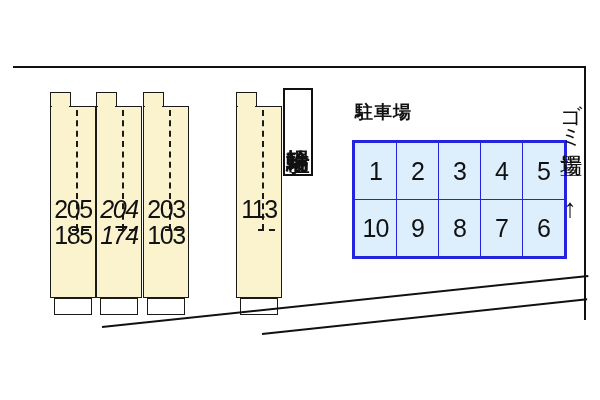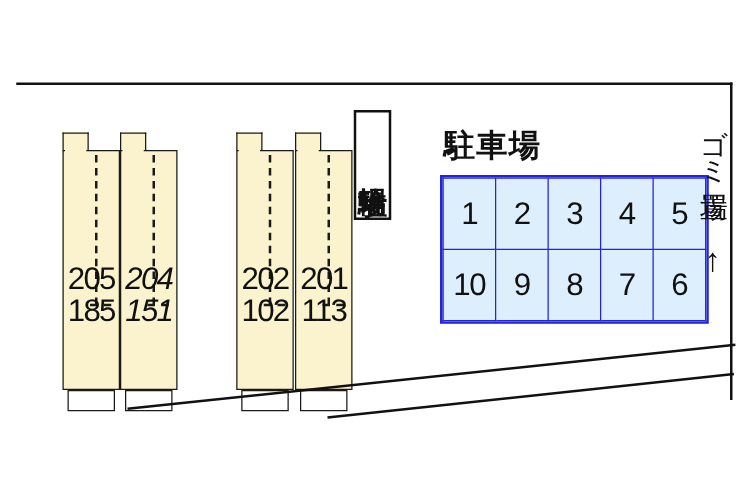--- a/index.html
+++ b/index.html
@@ -37,21 +37,21 @@
   
   .building {
     position: absolute;
     left: 50px;
     top: 90px;
     width: 232px;
     height: 208px;
   }
   .unit {
     position: absolute;
-    top: 16px;
+    top: 2px;
     width: 66px;
     height: 206px;
     box-sizing: border-box;
     padding-left: 17px;
   }
   .unit .body {
     position: absolute;
     left: 0;
     top: 14px;
     width: 46px;
@@ -142,21 +142,21 @@
     color: #111111;
     line-height: 1;
   }
 
   
   .lot-title {
     position: absolute;
     left: 355px;
     top: 100px;
     width: 200px;
-    font-size: 25px;
+    font-size: 18px;
     font-weight: bold;
     color: #111111;
     letter-spacing: 1px;
   }
   .lot-grid {
     position: absolute;
     left: 352px;
     top: 140px;
     border: 2px solid #2323e0;
     background: #ddeefc;
@@ -252,47 +252,46 @@
     </div>
 
     <div class="unit" style="left:46px;font-style:italic;">
       <div class="riser"></div>
       <div class="body"></div>
       <div class="riser-fill"></div>
       <div class="divider"></div>
       <div class="divider-foot"></div>
       <div class="labels">
         <div>204</div>
-        <div>151</div>
+        <div>174</div>
       </div>
       <div class="balcony"></div>
     </div>
 
-
-    <div class="unit" style="left:139px;">
+    <div class="unit" style="left:93px;">
       <div class="riser"></div>
       <div class="body"></div>
       <div class="riser-fill"></div>
       <div class="divider"></div>
       <div class="divider-foot"></div>
       <div class="labels">
-        <div>202</div>
-        <div>102</div>
+        <div>203</div>
+        <div>103</div>
       </div>
       <div class="balcony"></div>
     </div>
+
 
     <div class="unit" style="left:186px;">
       <div class="riser"></div>
       <div class="body"></div>
       <div class="riser-fill"></div>
       <div class="divider"></div>
       <div class="divider-foot"></div>
       <div class="labels">
-        <div>201</div>
         <div>113</div>
       </div>
       <div class="balcony"></div>
     </div>
 
   </div>
 
   <div class="bike-box">
     <span class="vtext">駐輪場</span>
   </div>

